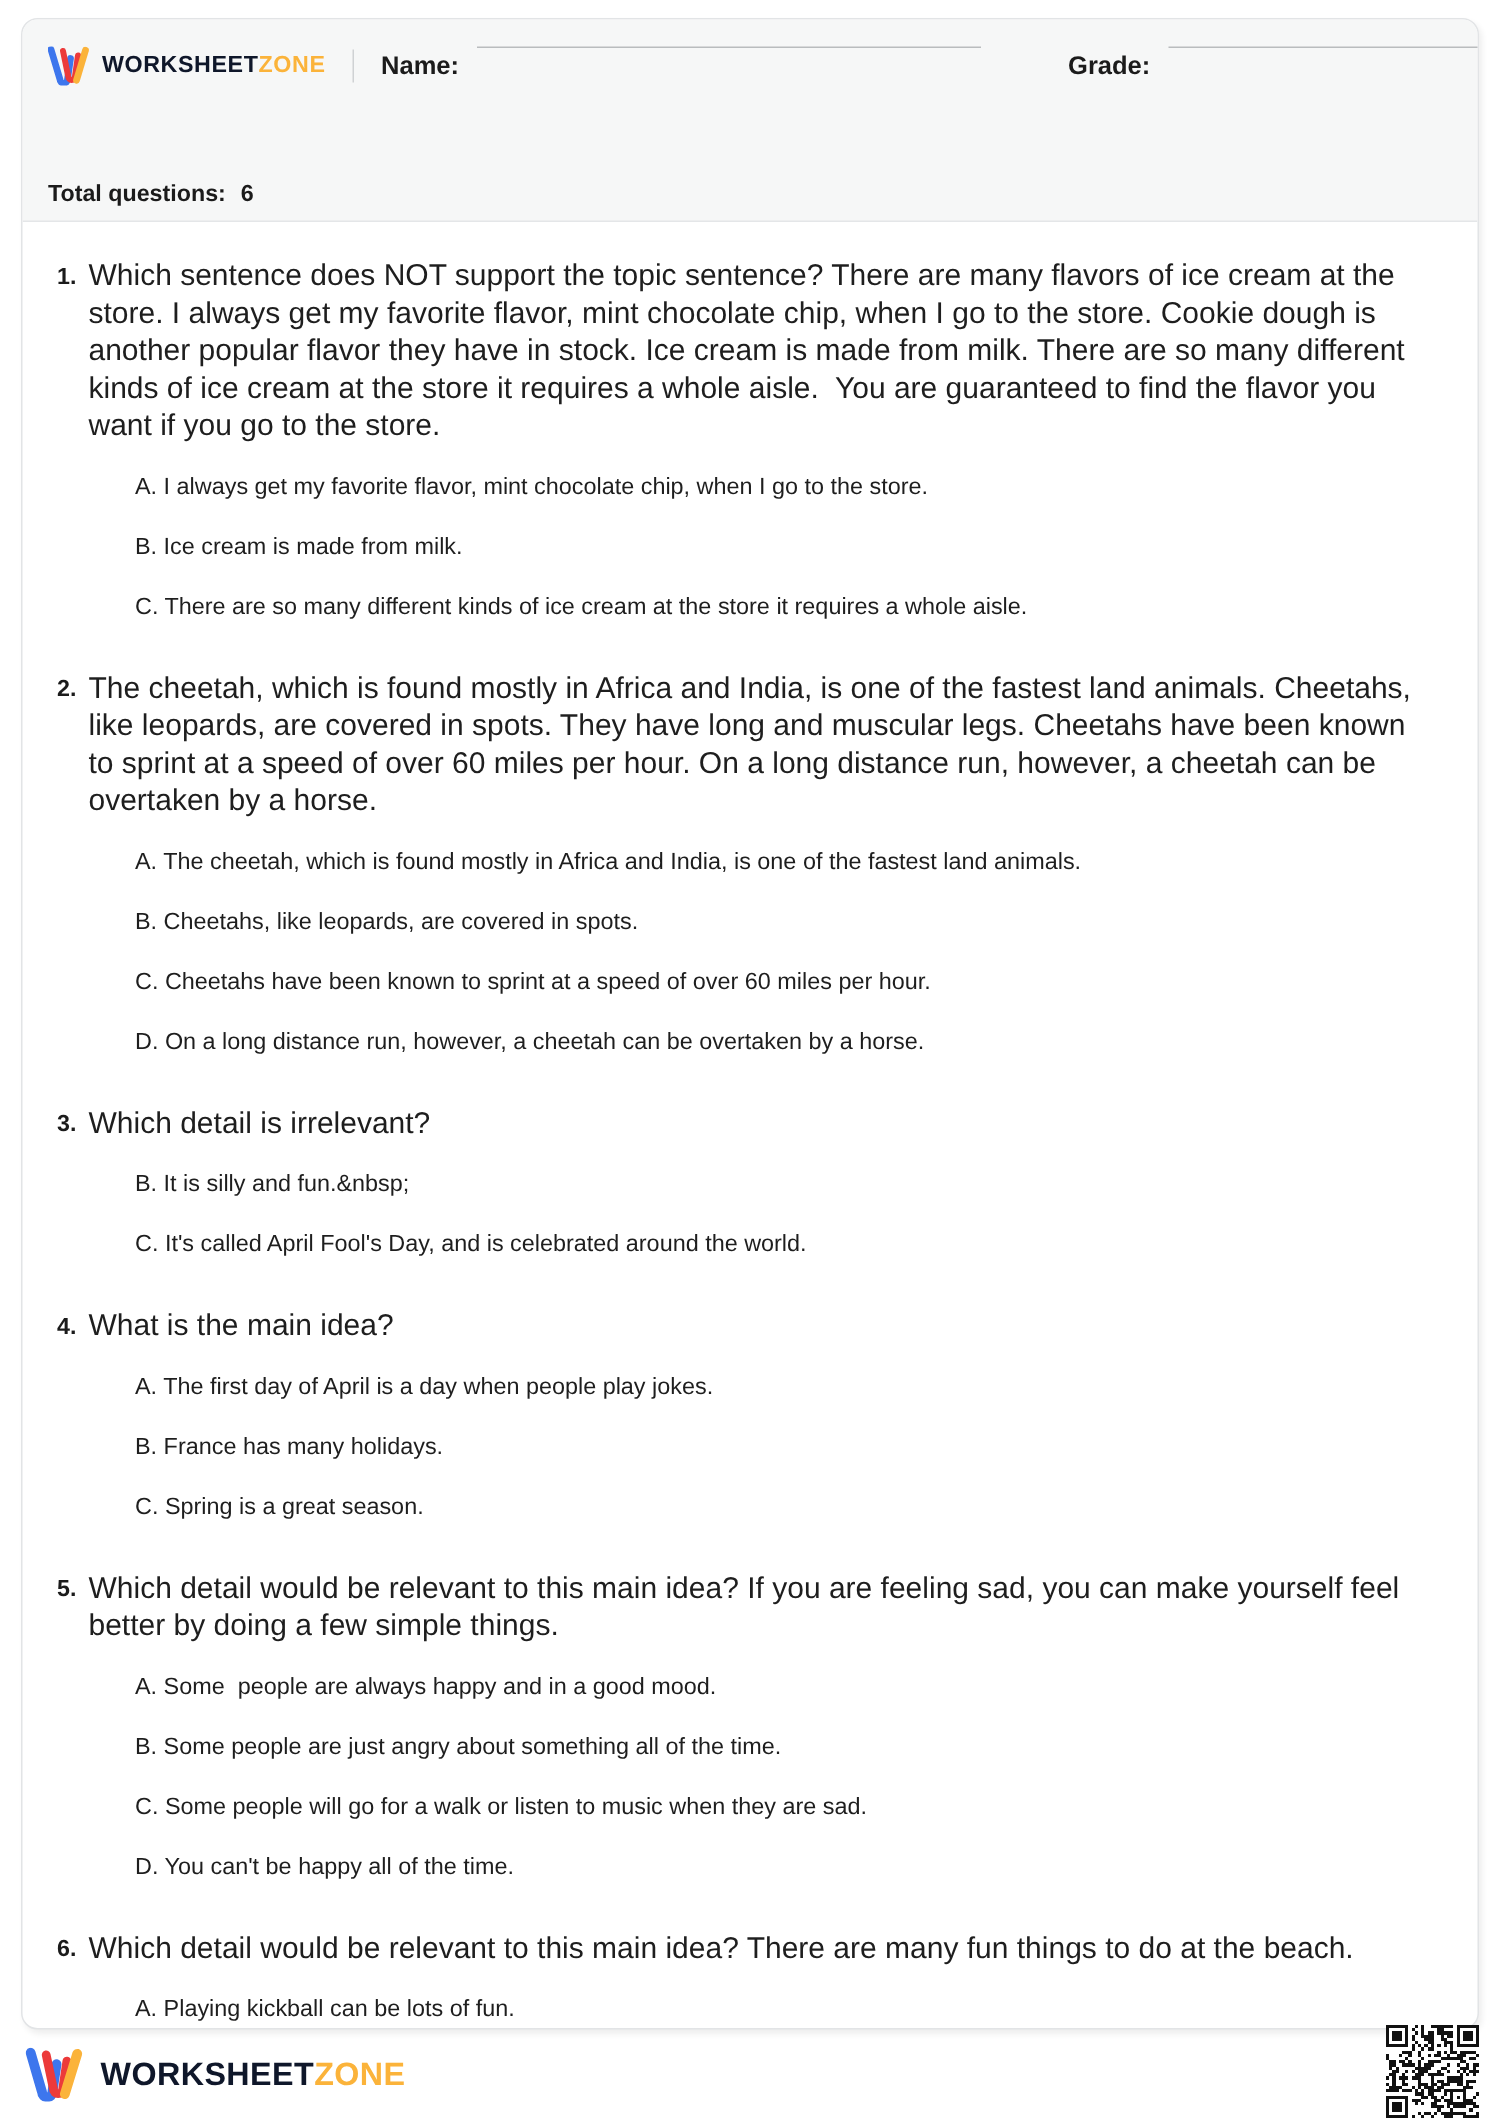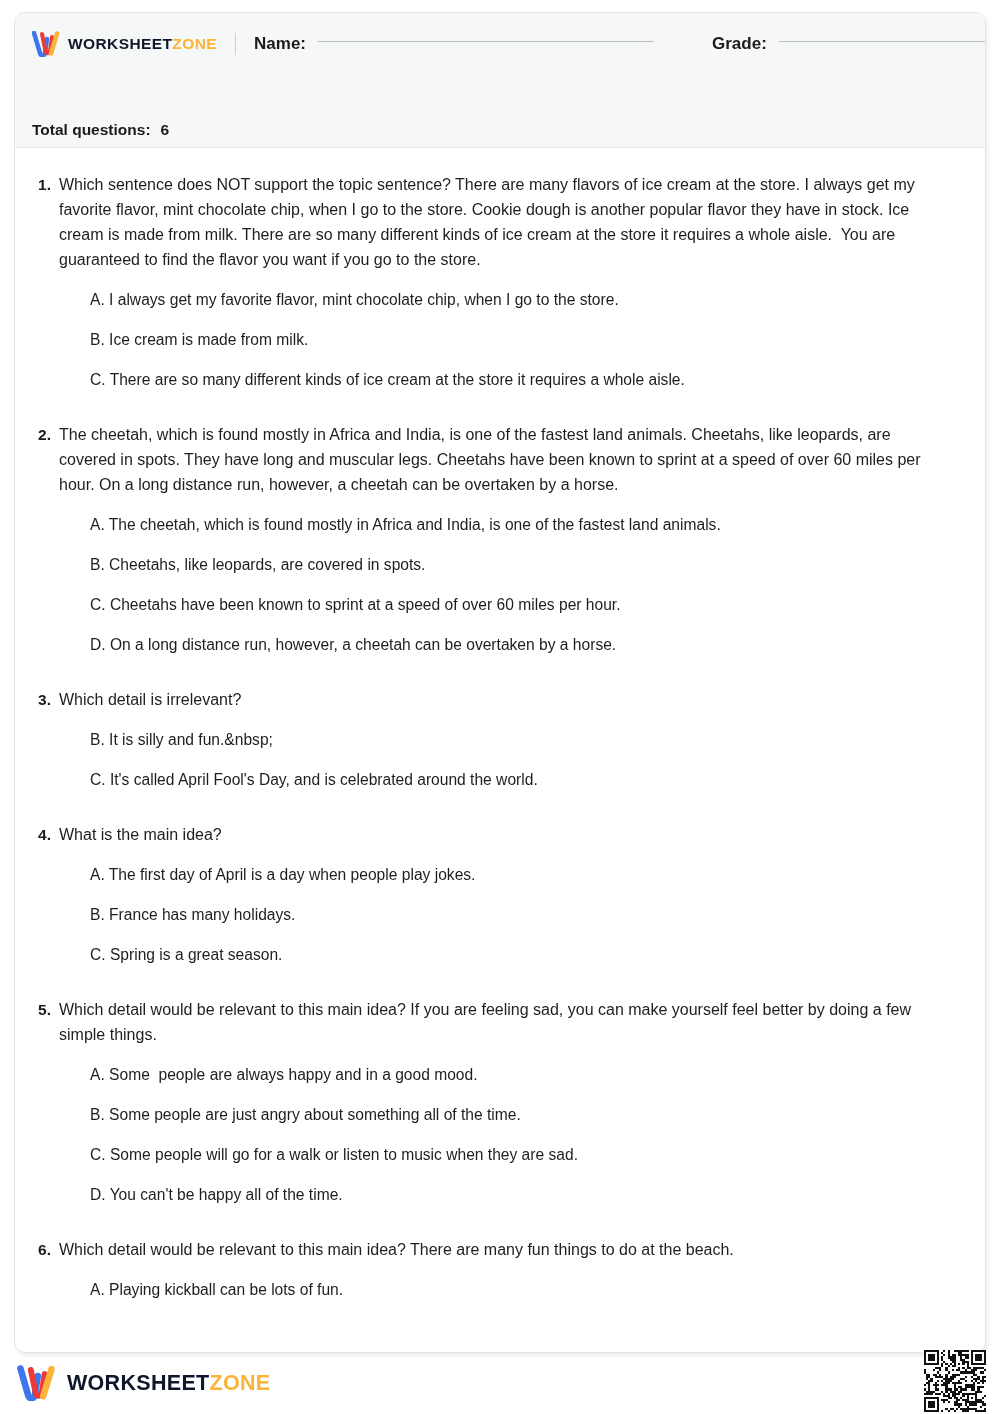--- a/index.html
+++ b/index.html
@@ -65,21 +65,21 @@
   .logo-divider {
     width: 1px;
     height: 22px;
     background: #cfd2d4;
     margin: 0 18px 0 18px;
     flex: 0 0 auto;
   }
 
   .field {
     display: flex;
-    align-items: center;
+    align-items: flex-start;
     flex: 1 1 auto;
     min-width: 0;
   }
   .field-label {
     font-size: 17px;
     font-weight: bold;
     color: #1b1b1b;
     white-space: nowrap;
     flex: 0 0 auto;
   }
@@ -119,21 +119,21 @@
     flex: 0 0 27px;
     font-size: 15.5px;
     font-weight: bold;
     color: #1b1b1b;
     text-align: right;
     padding-right: 8px;
     line-height: 25px;
   }
   .q-text {
     flex: 1 1 auto;
-    font-size: 16px;
+    font-size: 20px;
     line-height: 25px;
     color: #1e1e1e;
     white-space: pre-wrap;
   }
   .choice {
     font-size: 15.6px;
     line-height: 25px;
     color: #1e1e1e;
     margin-left: 58px;
     margin-top: 15px;

